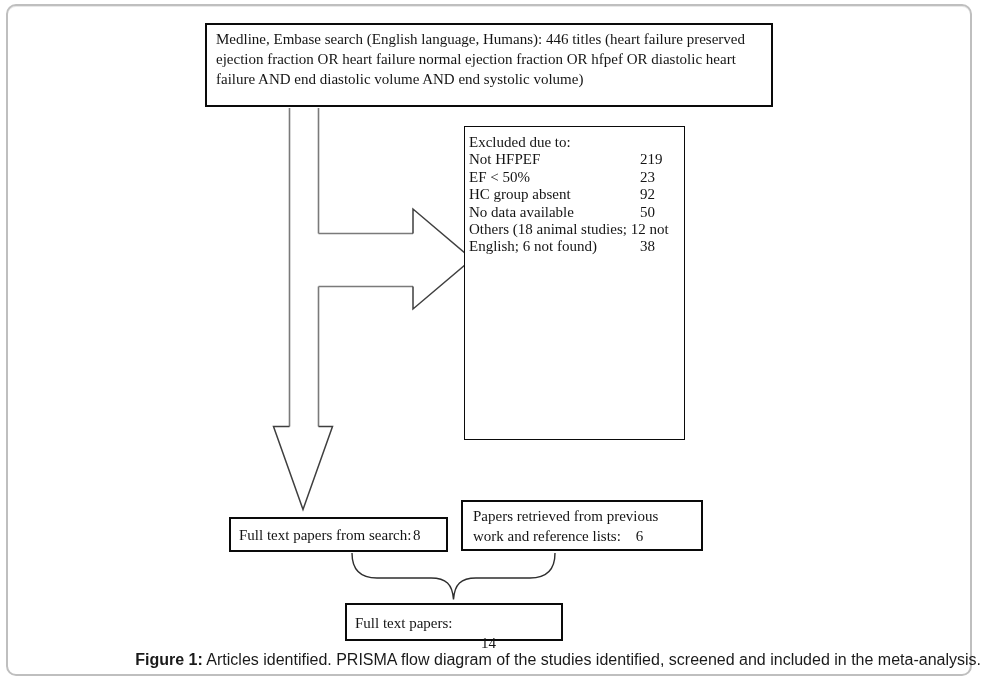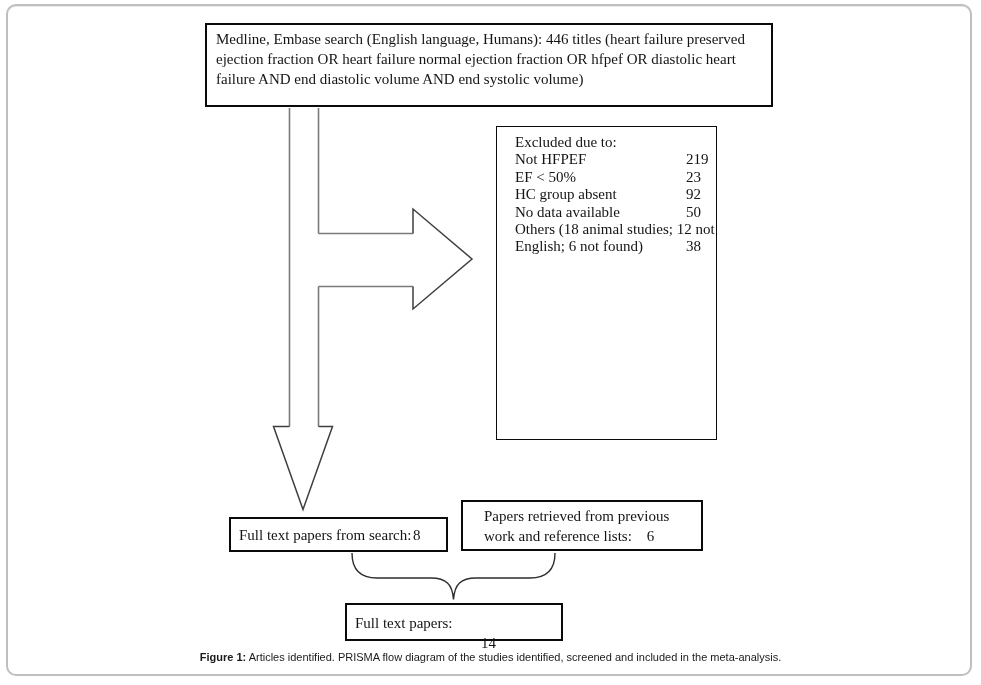--- a/index.html
+++ b/index.html
@@ -24,53 +24,53 @@
     background: #ffffff;
     font-size: 15px;
     line-height: 1.34;
     color: #141414;
   }
   .box-search {
     left: 205px; top: 23px; width: 568px; height: 84px;
     padding: 4px 9px;
   }
   .box-excluded {
-    left: 496px; top: 126px; width: 221px; height: 314px;
-    padding: 5px 18px;
+    left: 464px; top: 126px; width: 221px; height: 314px;
+    padding: 5px 4px;
     border-width: 1.5px;
   }
   .ex-row { position: relative; height: 17.4px; white-space: nowrap; }
   .ex-value { position: absolute; left: 171px; top: 0; }
   .box-fulltext-search {
     left: 229px; top: 517px; width: 219px; height: 35px;
     padding: 6px 8px 0;
     white-space: nowrap;
   }
   .box-previous {
     left: 461px; top: 500px; width: 242px; height: 51px;
-    padding: 4px 21px 0;
+    padding: 4px 10px 0;
   }
   .box-total {
     left: 345px; top: 603px; width: 218px; height: 38px;
     padding: 8px 8px 0;
     white-space: nowrap;
   }
   .val-8  { position: absolute; left: 182px; top: 6px; }
   .val-14 { position: absolute; left: 134px; top: 8px; margin-top: 20px; }
   .val-6  { margin-left: 15px; }
   .arrow-layer {
     position: absolute; left: 0; top: 0; width: 981px; height: 685px;
     pointer-events: none;
   }
   .caption {
     position: absolute;
     left: 0; top: 651px; width: 981px;
-    text-align: center;
+    text-align: right;
     font-family: "Liberation Sans", sans-serif;
-    font-size: 11px;
+    font-size: 16px;
     color: #1a1a1a;
   }
   .caption b { font-weight: bold; }
 </style>
 </head>
 <body>
 
 <div class="frame"></div>
 
 <svg class="arrow-layer" viewBox="0 0 981 685" aria-hidden="true">

